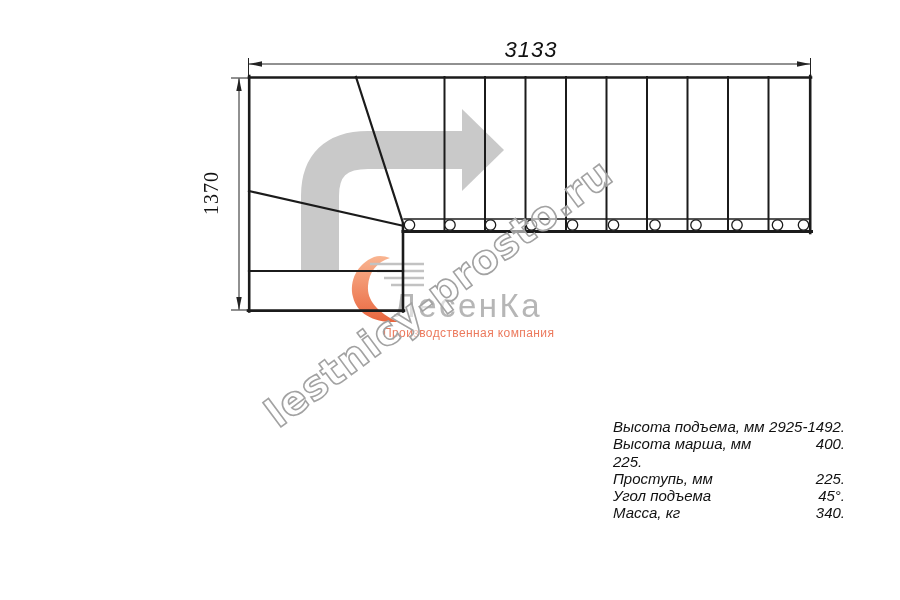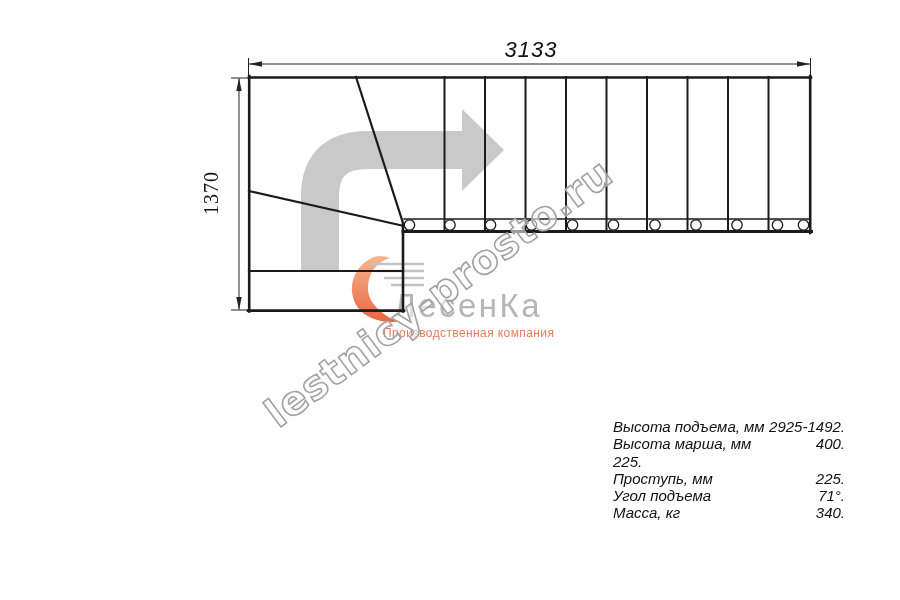--- a/index.html
+++ b/index.html
@@ -125,20 +125,20 @@
     </div>
     <div class="row">
       <span class="val">225.</span>
     </div>
     <div class="row">
       <span>Проступь, мм</span>
       <span class="val">225.</span>
     </div>
     <div class="row">
       <span>Угол подъема</span>
-      <span class="val">71°.</span>
+      <span class="val">45°.</span>
     </div>
     <div class="row">
       <span>Масса, кг</span>
       <span class="val">340.</span>
     </div>
   </div>
 </div>
 
 </body></html>

